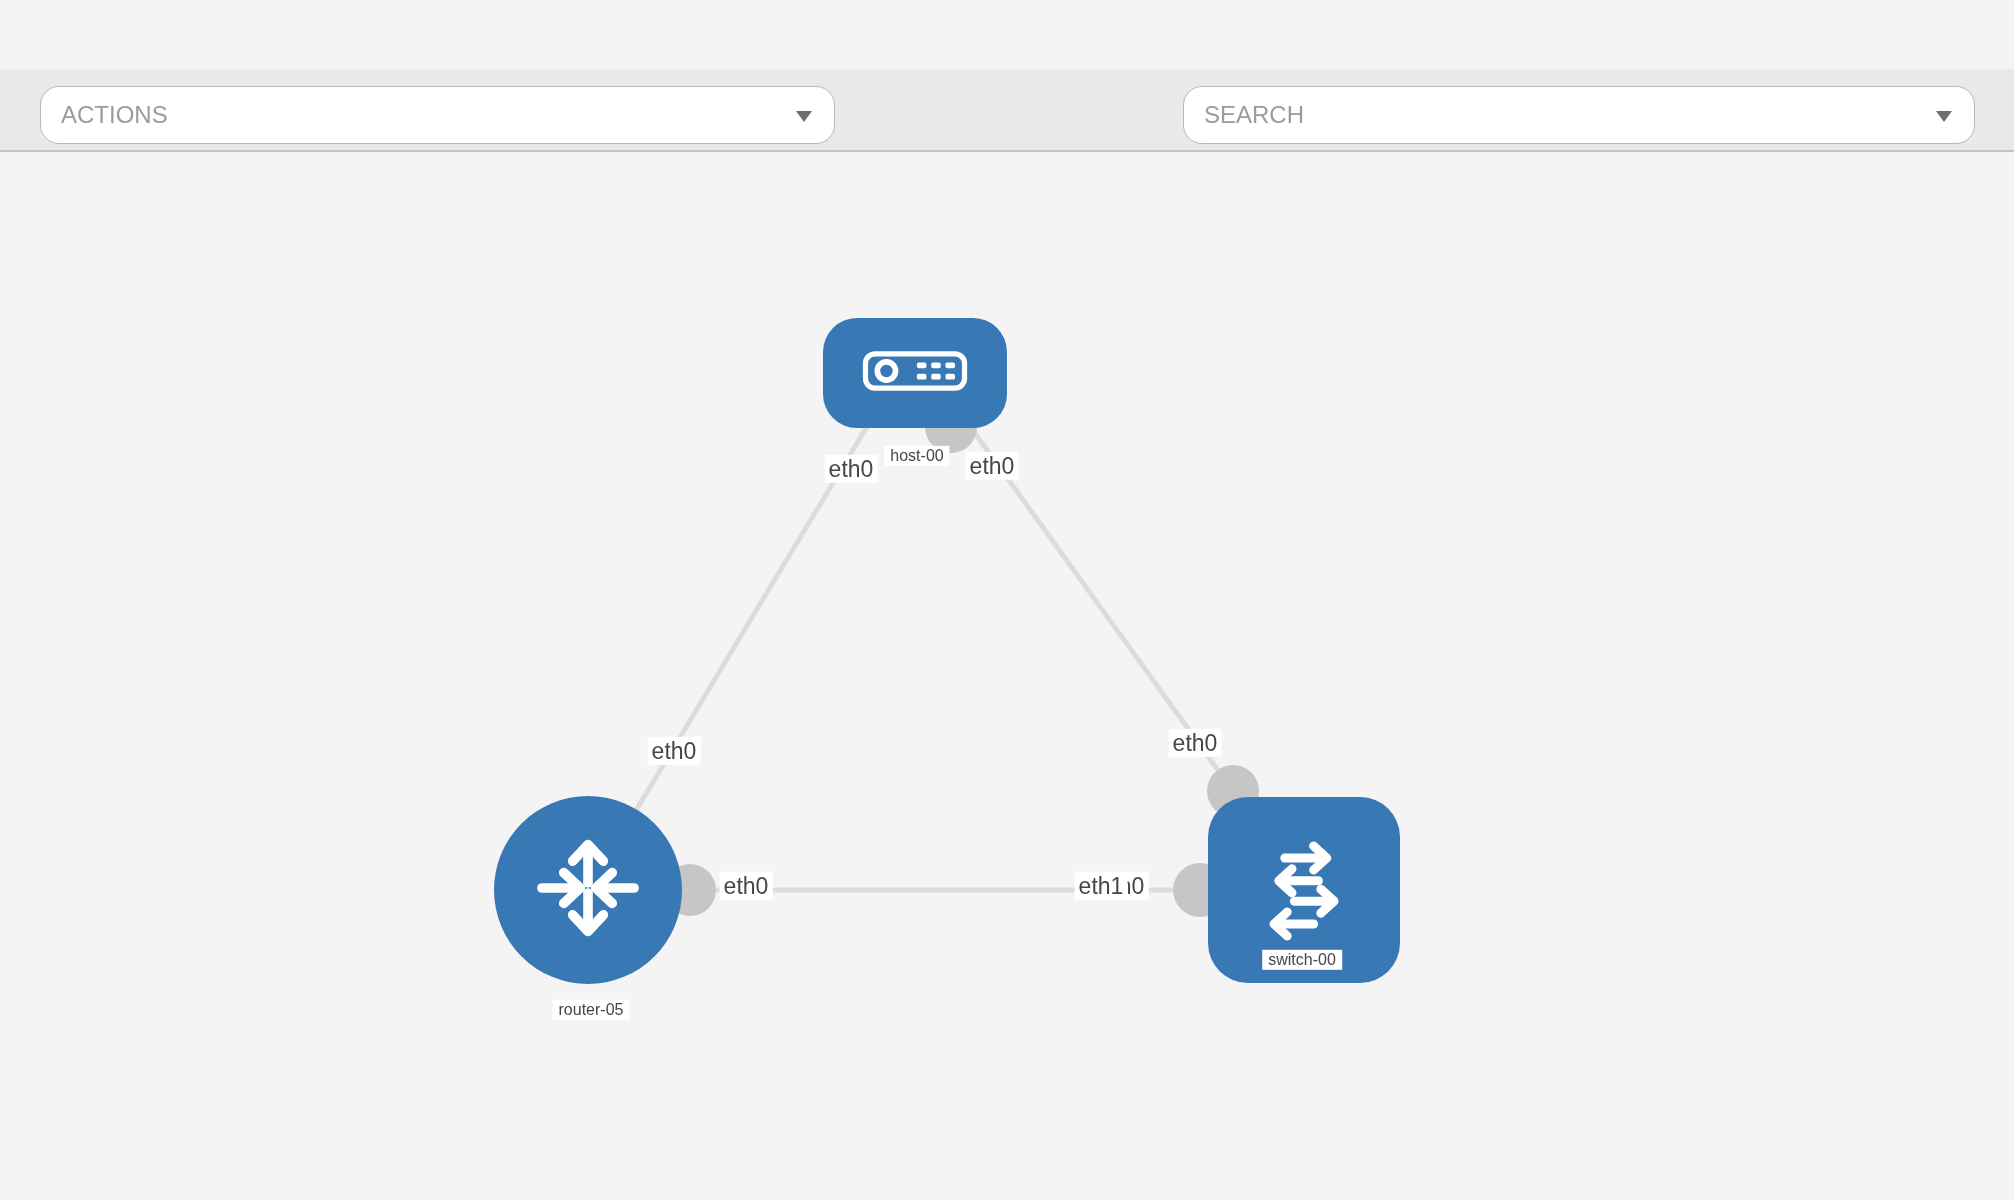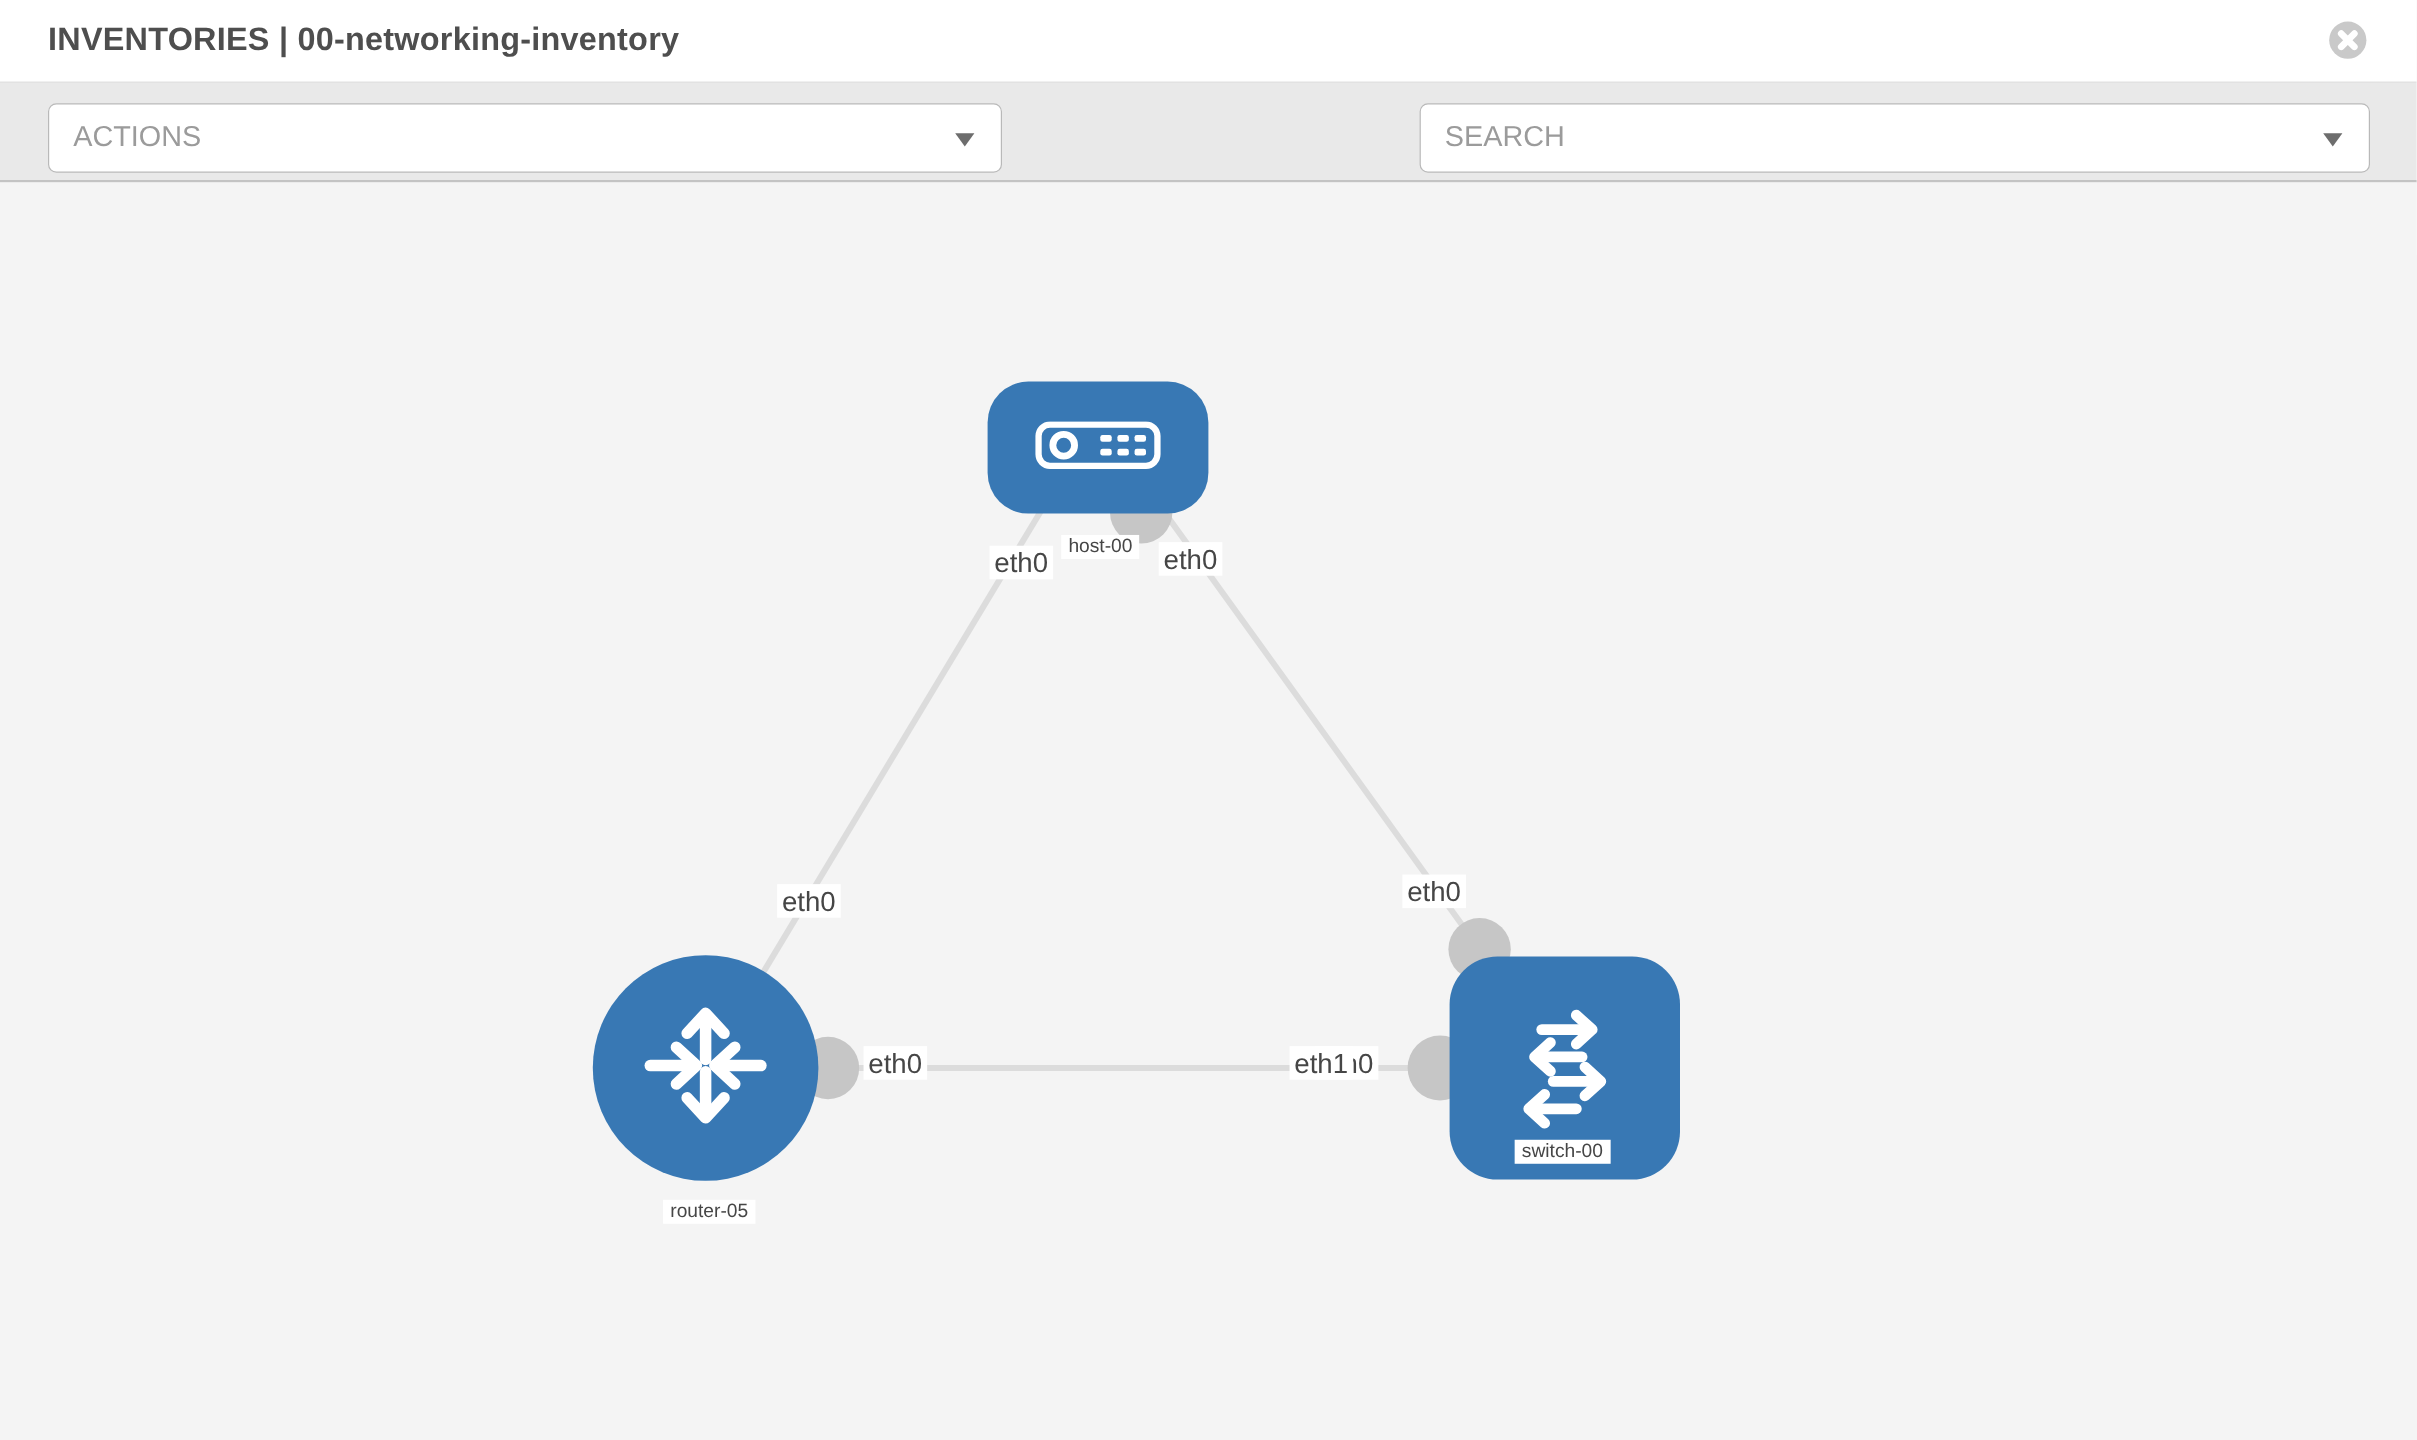--- a/index.html
+++ b/index.html
@@ -8,21 +8,21 @@
     background:#f4f4f4;font-family:"Liberation Sans",sans-serif;
   }
   
   .header{position:absolute;left:0;top:0;width:2014px;height:68px;background:#ffffff;border-bottom:1px solid #d9d9d9;}
   .title{position:absolute;left:40px;top:18px;font-size:27px;font-weight:bold;color:#4e4e4e;letter-spacing:.2px;}
   .close-btn{position:absolute;left:1941px;top:18px;width:31px;height:31px;border-radius:50%;background:#c9c9c9;cursor:pointer;}
   .close-btn svg{position:absolute;left:0;top:0;}
   
   .toolbar{position:absolute;left:0;top:69px;width:2014px;height:83px;background:#e9e9e9;border-bottom:2px solid #c3c3c3;box-sizing:border-box;}
   .selectbox{
-    position:absolute;top:17px;height:58px;background:#ffffff;border:1px solid #b9b9b9;border-radius:7px;
+    position:absolute;top:17px;height:58px;background:#ffffff;border:1px solid #b9b9b9;border-radius:19px;
     box-sizing:border-box;display:flex;align-items:center;padding:0 20px;color:#9b9b9b;font-size:24px;cursor:pointer;
   }
   .selectbox .caret{position:absolute;right:22px;top:24px;width:0;height:0;border-left:8px solid transparent;border-right:8px solid transparent;border-top:11px solid #6d6d6d;}
   .actions-box{left:40px;width:795px;}
   .search-box{left:1183px;width:792px;}
   .tool-icon{position:absolute;cursor:pointer;}
   
   .canvas{position:absolute;left:0;top:152px;width:2014px;height:1048px;background:#f4f4f4;}
   .graph-svg{position:absolute;left:0;top:0;}
   .node{position:absolute;background:#3878b4;display:flex;align-items:center;justify-content:center;}
@@ -43,31 +43,20 @@
   .zoom-handle{position:absolute;left:222px;top:37px;width:38px;height:38px;border-radius:50%;background:#3878b4;cursor:grab;}
   .zoom-plus{position:absolute;left:350px;top:39px;width:35px;height:35px;cursor:pointer;}
   .zoom-plus .h{position:absolute;left:4px;top:14px;width:27px;height:7px;border-radius:3px;background:#8a8a8a;}
   .zoom-plus .v{position:absolute;left:14px;top:4px;width:7px;height:27px;border-radius:3px;background:#8a8a8a;}
 </style>
 </head>
 <body>
 
 <div class="screen">
 
-  <div class="header">
-    <div class="title">INVENTORIES | 00-networking-inventory</div>
-    <div class="close-btn">
-      <span>
-        <svg width="31" height="31" viewBox="0 0 31 31">
-          <line x1="10" y1="10" x2="21" y2="21" stroke="#ffffff" stroke-width="5.5" stroke-linecap="round"></line>
-          <line x1="21" y1="10" x2="10" y2="21" stroke="#ffffff" stroke-width="5.5" stroke-linecap="round"></line>
-        </svg>
-      </span>
-    </div>
-  </div>
 
   <div class="toolbar">
     <div class="selectbox actions-box">
       <span>ACTIONS</span>
       <span class="caret"></span>
     </div>
 
     <div class="tool-icon" style="left:1048px;top:97px;">
       <span>
         <svg width="38" height="38" viewBox="0 0 44 44">

